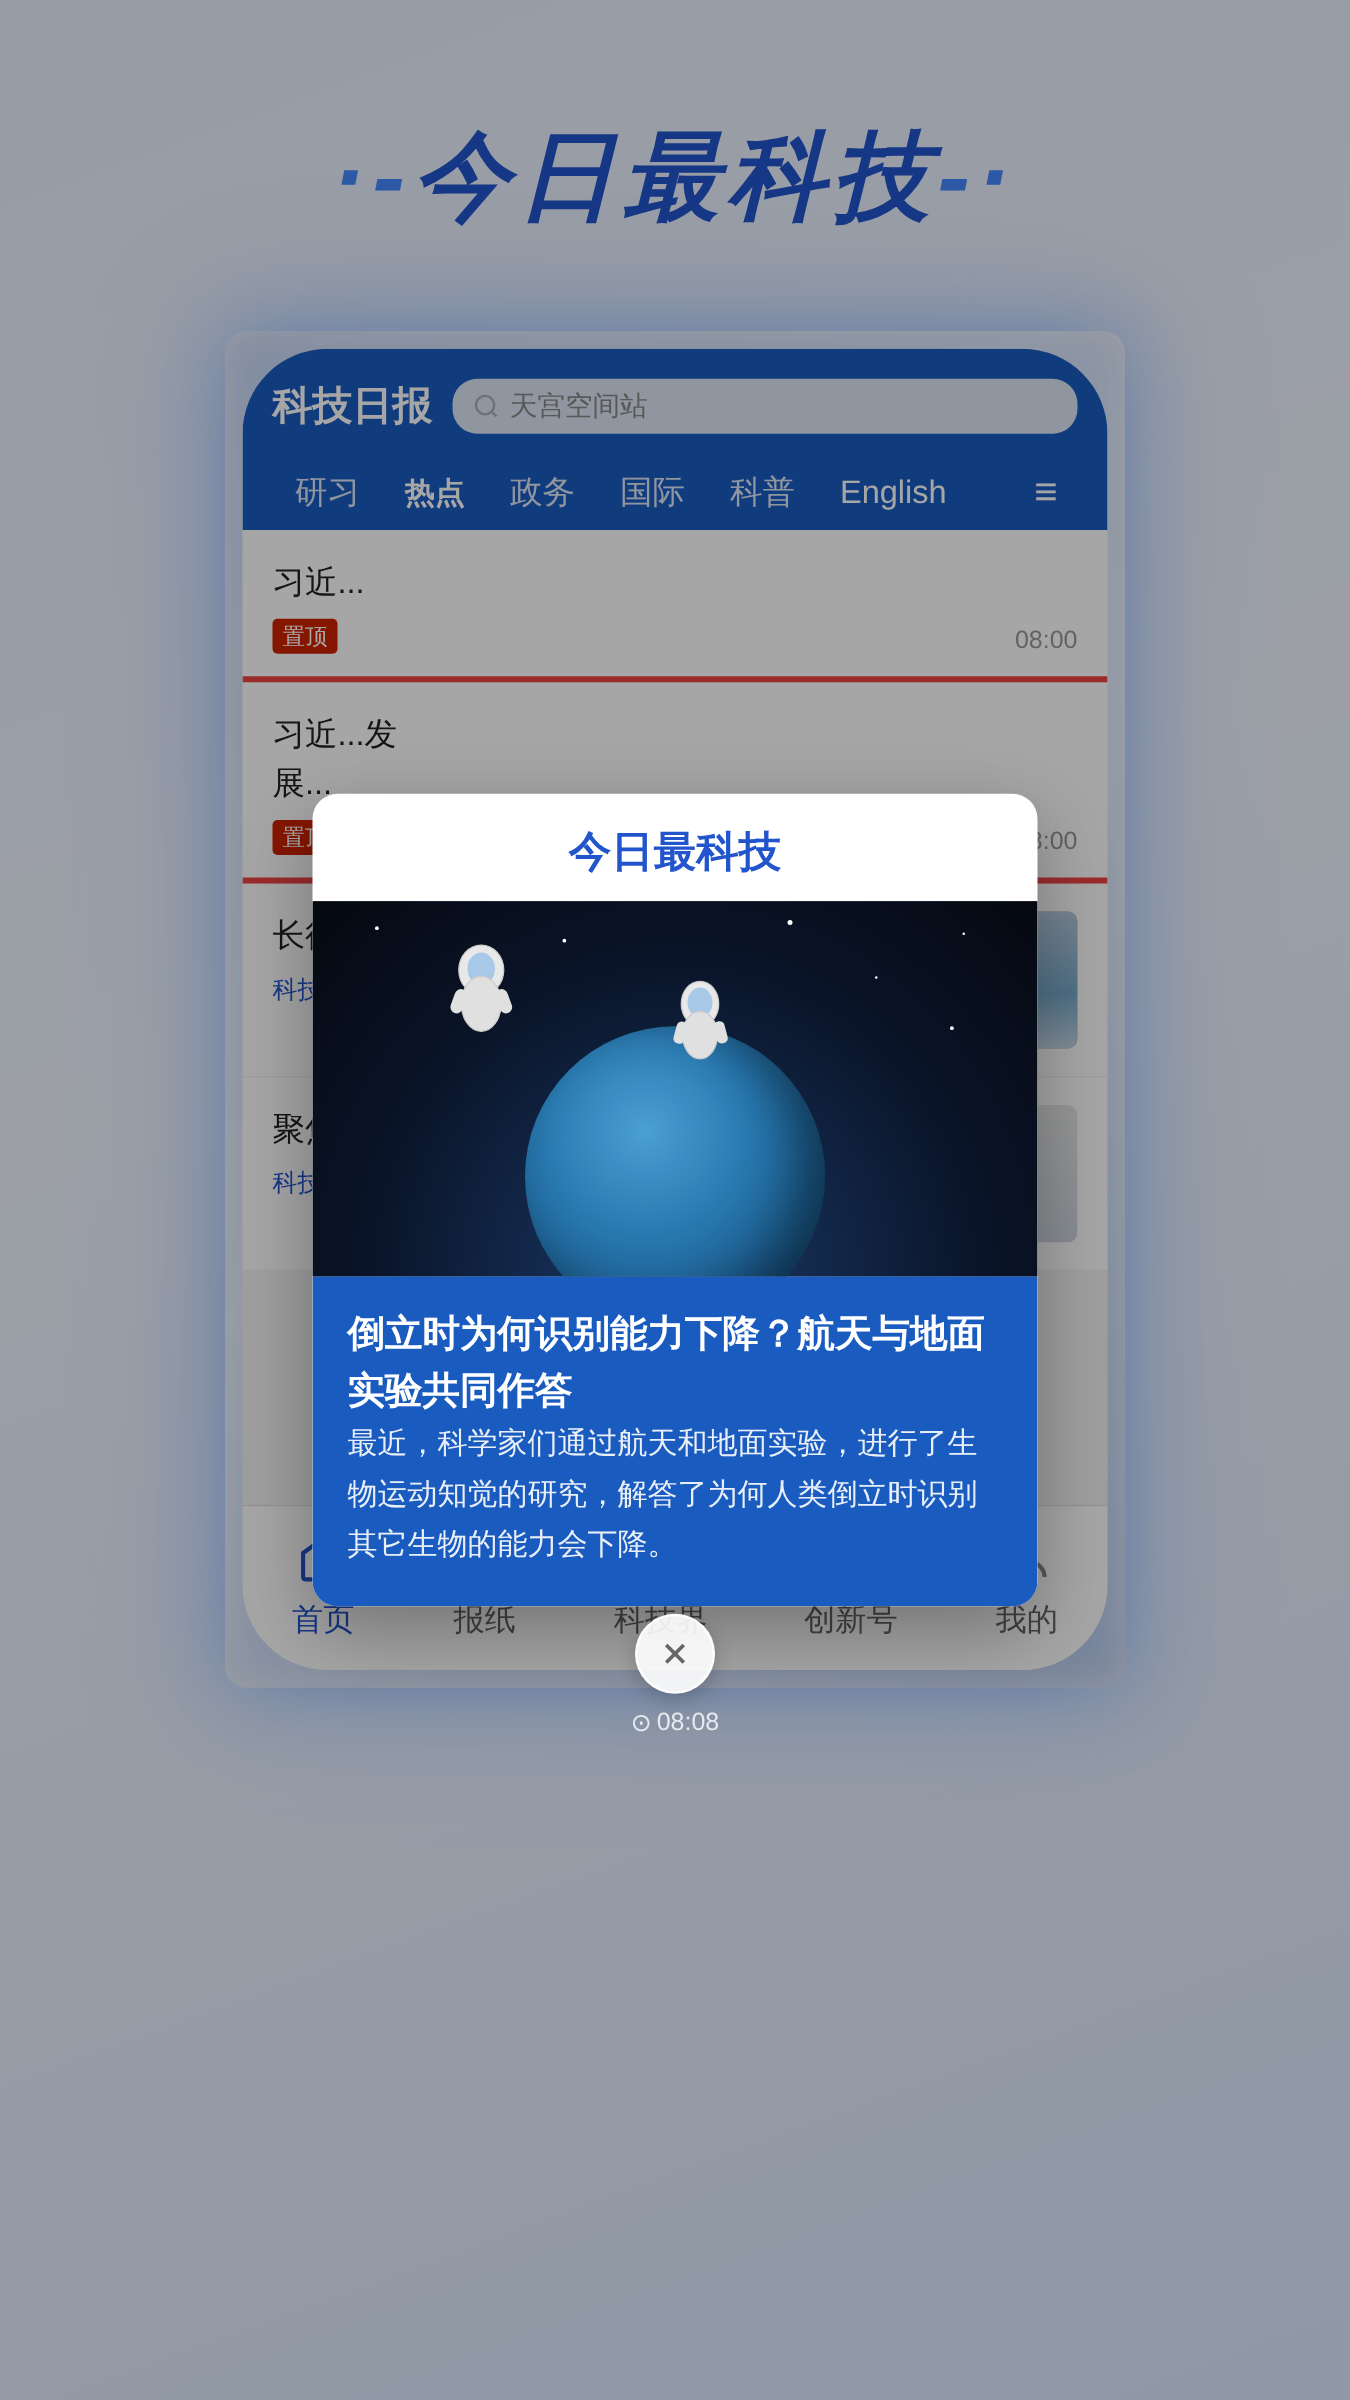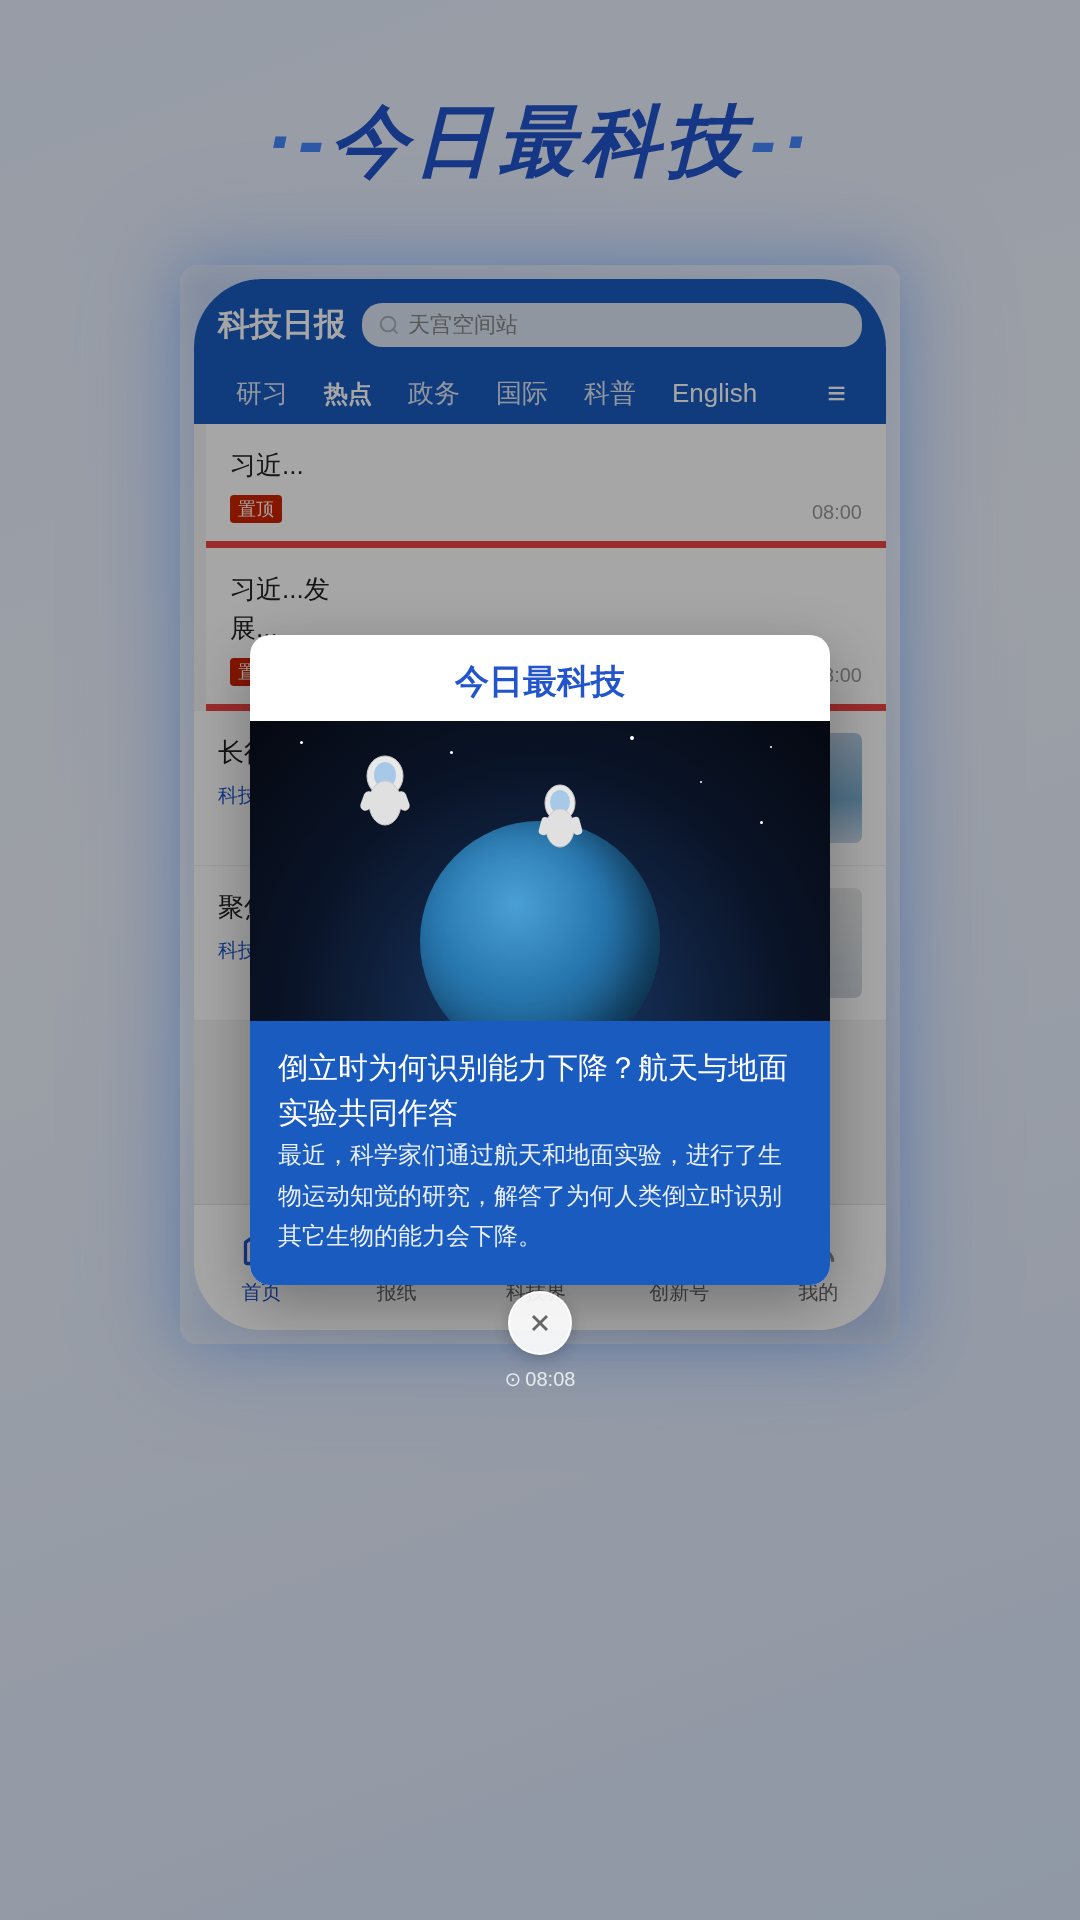--- a/index.html
+++ b/index.html
@@ -184,22 +184,21 @@
     }
     .thumb-lab {
       width: 100%;
       height: 100%;
       background: linear-gradient(180deg, #e8e8e8 0%, #d0d8e0 100%);
     }
 
     .news-item-top {
       background: #fff;
       padding: 22px 24px 12px;
-      border-bottom: 7px solid #ef4444;
-      margin-left: 12px;
+      border-bottom: 5px solid #ef4444;
     }
     .news-item-top .news-title {
       font-size: 26px;
       color: #222;
     }
     .news-item-row {
       display: flex;
       justify-content: space-between;
       align-items: center;
       margin-top: 4px;
@@ -222,21 +221,21 @@
       cursor: pointer;
     }
     .bottom-nav-icon {
       width: 52px;
       height: 52px;
       display: flex;
       align-items: center;
       justify-content: center;
     }
     .bottom-nav-label {
-      font-size: 20px;
+      font-size: 25px;
       color: #666;
     }
     .bottom-nav-item.active .bottom-nav-label {
       color: #2255cc;
     }
     .bottom-nav-item.active svg path,
     .bottom-nav-item.active svg rect,
     .bottom-nav-item.active svg circle {
       stroke: #2255cc;
     }
@@ -308,21 +307,21 @@
     }
     .astronaut1 { top: 30px; left: 100px; }
     .astronaut2 { top: 60px; left: 280px; }
 
     .modal-body {
       padding: 24px 28px 28px;
       background: #1a5bbf;
     }
     .modal-article-title {
       font-size: 30px;
-      font-weight: normal;
+      font-weight: bold;
       color: #fff;
       line-height: 1.5;
     }
     .modal-article-desc {
       font-size: 24px;
       color: rgba(255,255,255,0.9);
       line-height: 1.7;
     }
 
     .modal-close {

